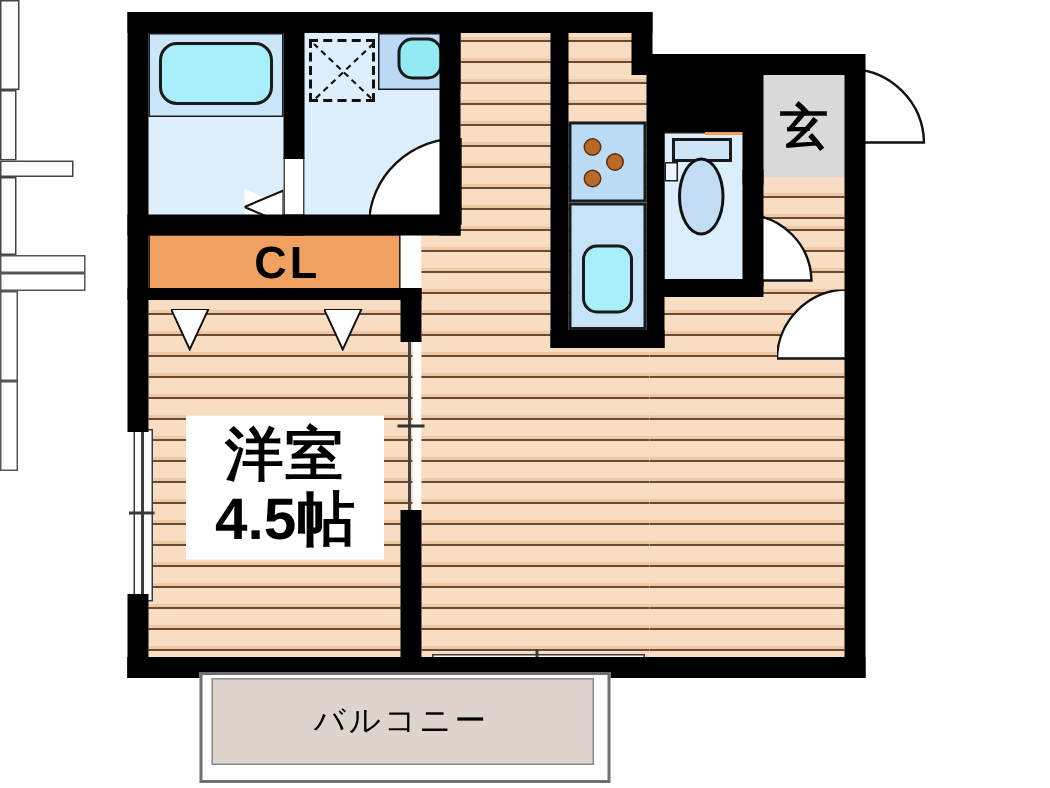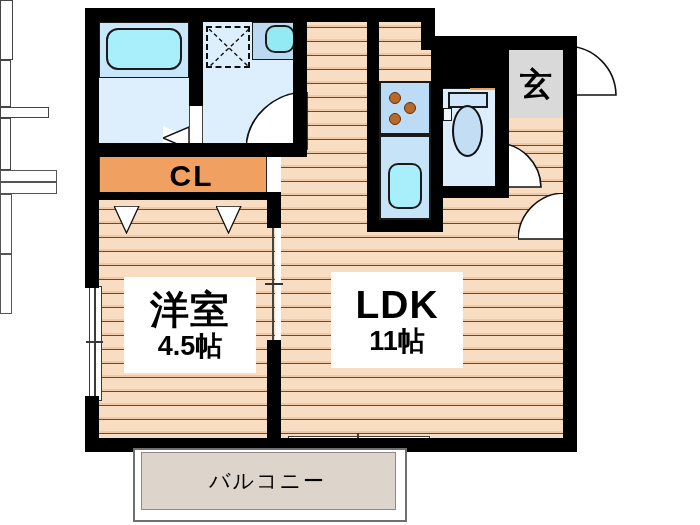--- a/index.html
+++ b/index.html
@@ -45,21 +45,21 @@
   .slider{background:#ffffff;border:1px solid #555;}
 
   .win{position:absolute;background:#ffffff;border:1px solid #3a3a3a;}
   .win-line{position:absolute;background:#3a3a3a;}
 
   
   .lbl{position:absolute;background:#ffffff;color:#000;display:flex;
        align-items:center;justify-content:center;line-height:1;}
   .lbl-room{flex-direction:column;font-weight:700;text-align:right;}
   .lbl-room .l1{font-size:39px;letter-spacing:1px;}
-  .lbl-room .l2{font-size:27px;margin-top:4px;}
+  .lbl-room .l2{font-size:39px;margin-top:4px;}
   .lbl-cl{font-size:30px;font-weight:700;letter-spacing:2px;background:transparent;}
   .lbl-gen{font-size:32px;font-weight:700;background:transparent;}
   .lbl-bal{font-size:21px;font-weight:400;letter-spacing:2px;background:transparent;}
 
   
   .bal-outer{position:absolute;border:2px solid #6f6f6f;background:#ffffff;}
   .bal-inner{position:absolute;border:1px solid #8a8a8a;background:#ddd5cc;}
 </style>
 </head>
 <body>
@@ -187,24 +187,20 @@
   <div class="wall" style="left:433px;top:50px;width:72px;height:38px;"></div>
   <div class="wall" style="left:495px;top:50px;width:14px;height:141px;"></div>
   <div class="wall" style="left:433px;top:186px;width:76px;height:12px;"></div>
   <div class="wall" style="left:495px;top:113px;width:14px;height:10px;"></div>
 
   <div class="lbl lbl-room" style="left:124px;top:277px;width:132px;height:96px;">
     <span class="l1">洋室</span>
     <span class="l2">4.5帖</span>
   </div>
 
-  <div class="lbl lbl-room" style="left:331px;top:272px;width:132px;height:96px;">
-    <span class="l1">LDK</span>
-    <span class="l2">11帖</span>
-  </div>
 
   <div class="lbl lbl-gen" style="left:505px;top:50px;width:62px;height:68px;">玄</div>
 
   <div class="bal-outer" style="left:133px;top:448px;width:270px;height:70px;"></div>
   <div class="bal-inner" style="left:141px;top:452px;width:253px;height:56px;"></div>
   <div class="lbl lbl-bal" style="left:141px;top:452px;width:253px;height:56px;">バルコニー</div>
 
 </div>
 
 </body></html>

